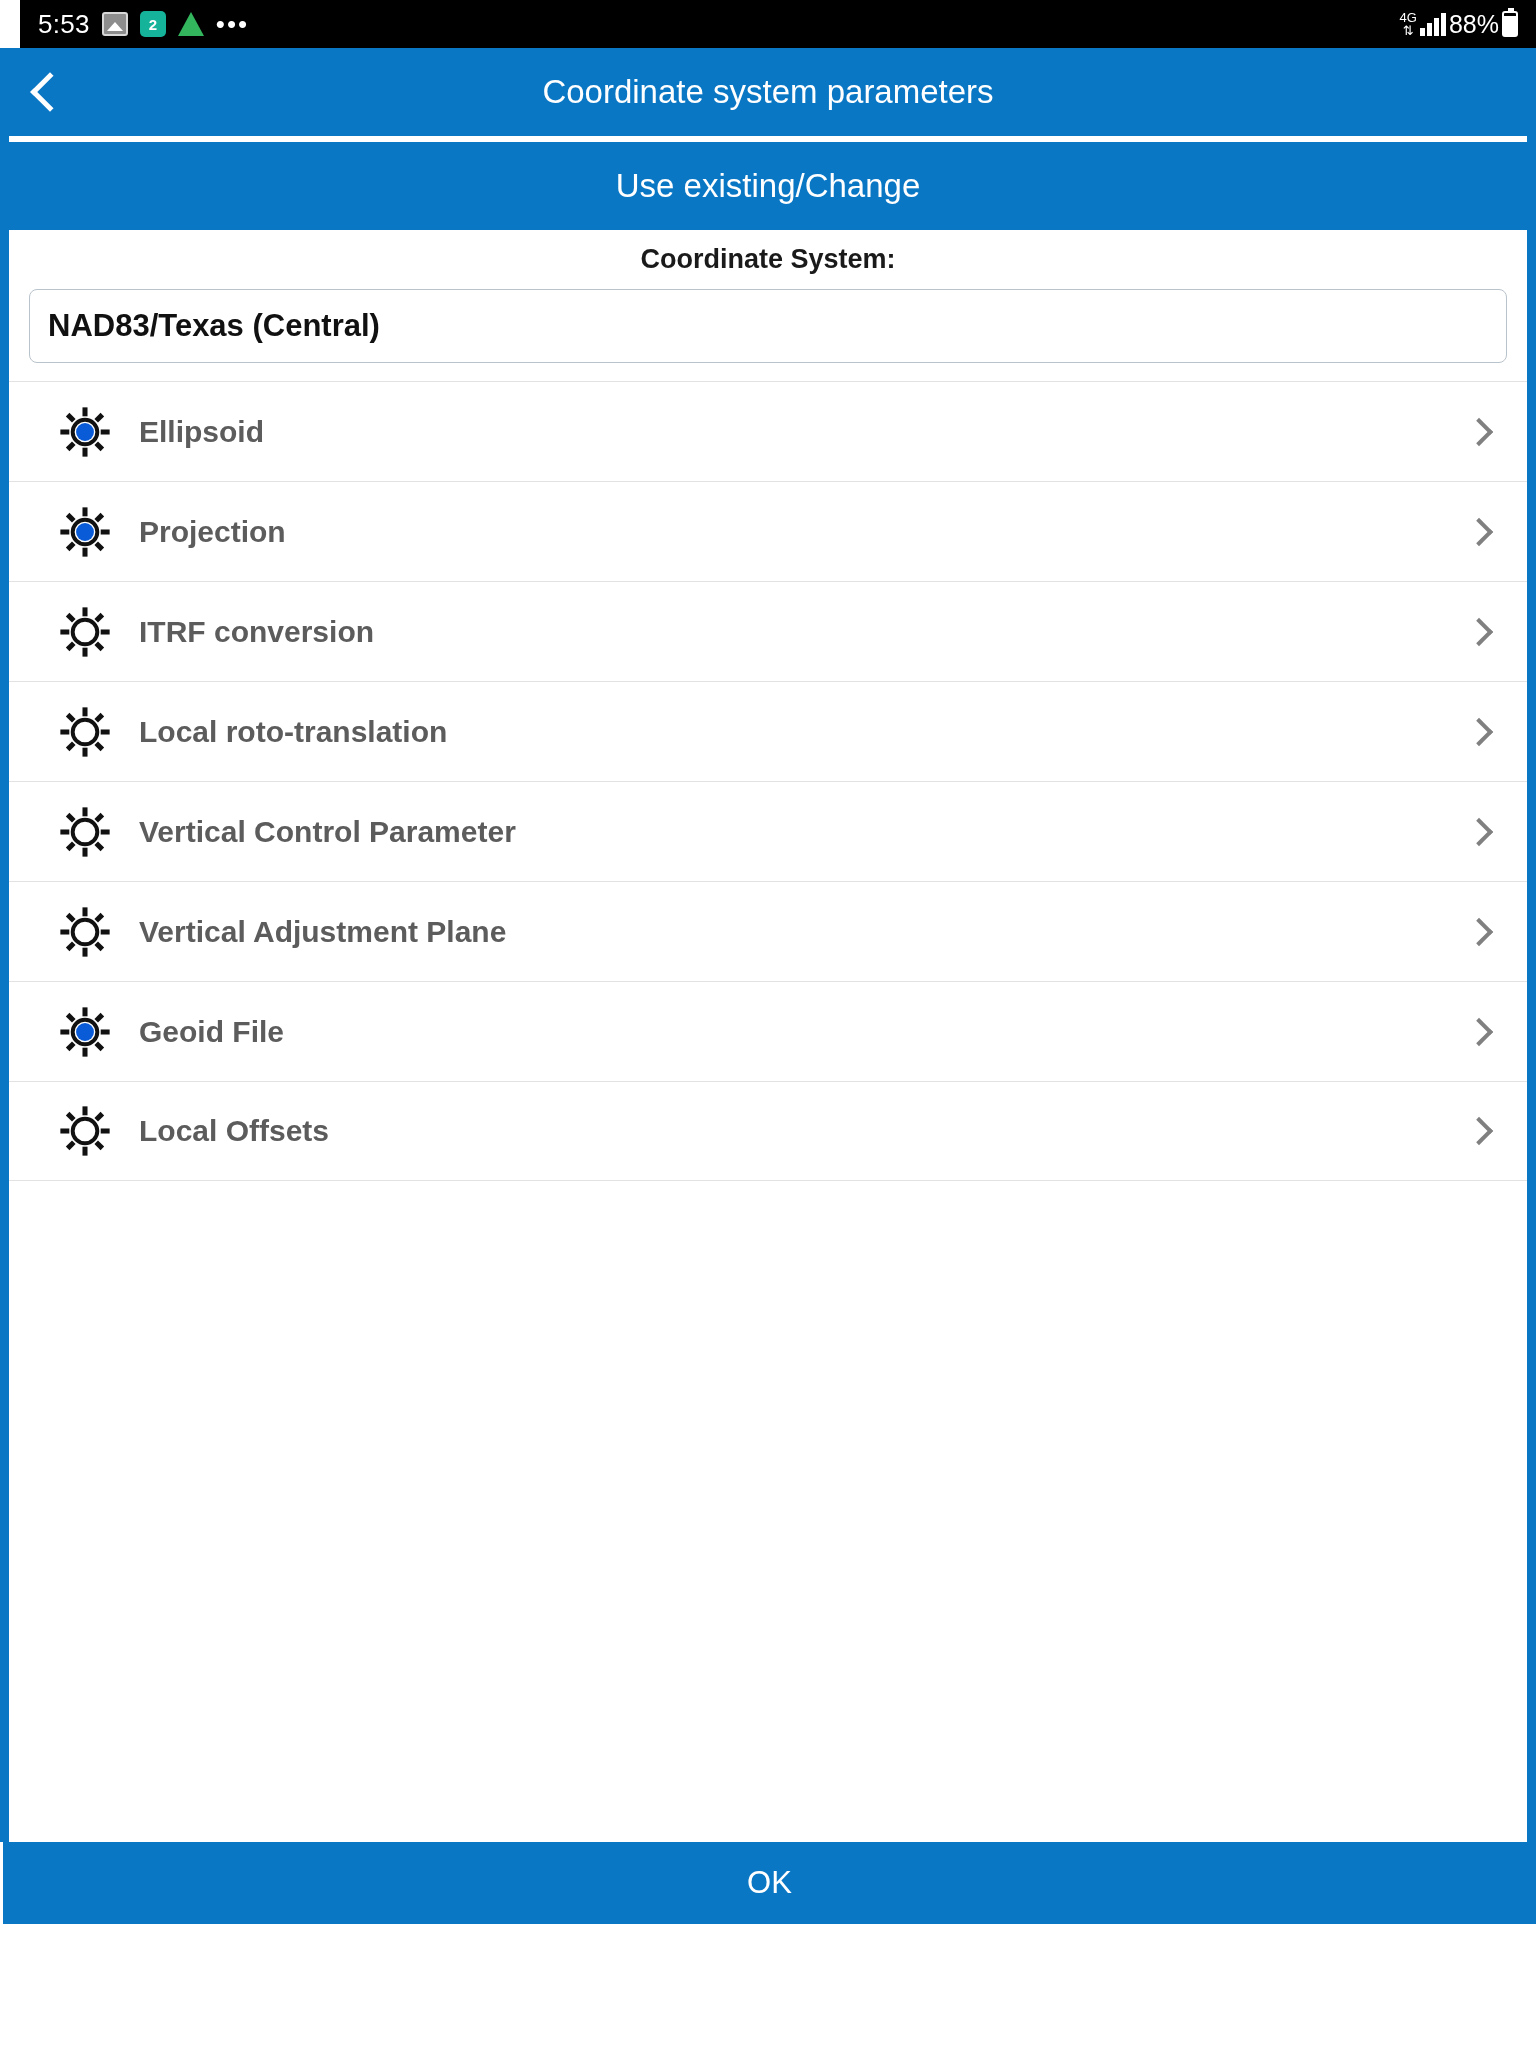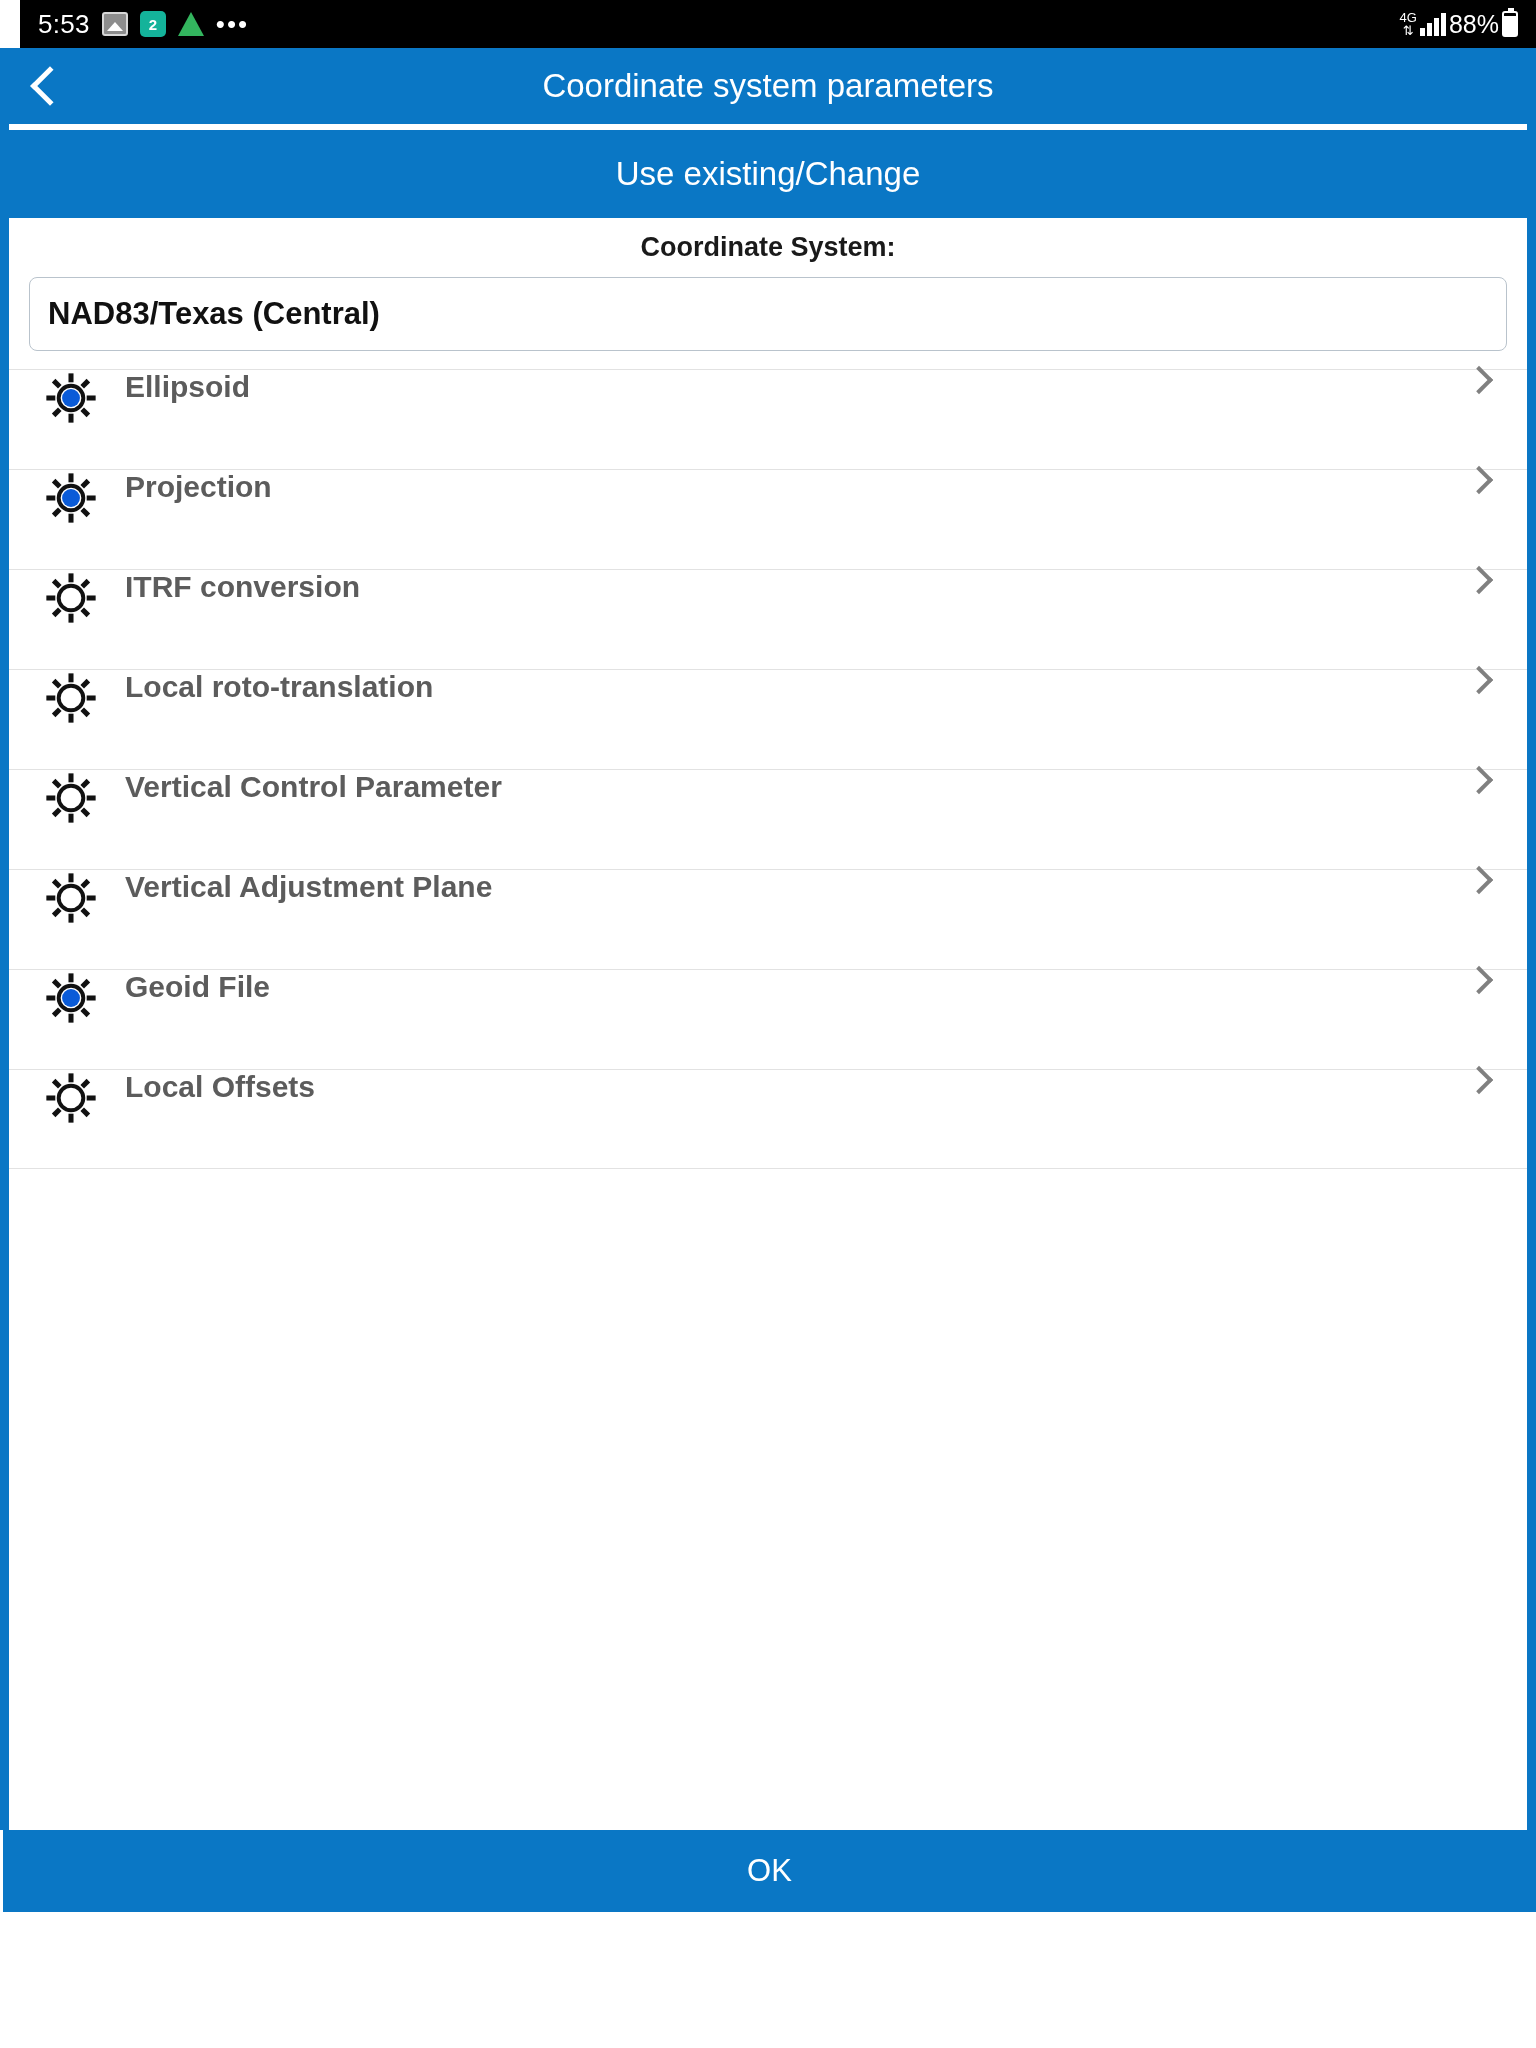--- a/index.html
+++ b/index.html
@@ -58,21 +58,21 @@
   .ic-batt {
     width: 16px; height: 26px; border: 2px solid #ffffff; border-radius: 3px;
     position: relative; background: linear-gradient(to top, #ffffff 88%, #000000 88%);
   }
   .ic-batt::before {
     content: ""; position: absolute; top: -5px; left: 4px; width: 6px; height: 3px; background: #ffffff;
   }
 
   
   .title-bar {
-    height: 76px;
+    height: 88px;
     background: #0a77c5;
     display: flex;
     align-items: center;
     position: relative;
   }
   .back-btn {
     width: 90px; height: 88px; display: flex; align-items: center; justify-content: center;
     cursor: pointer;
   }
   .back-chev {
@@ -113,23 +113,23 @@
     border: 1px solid #b9c3cc; border-radius: 8px; height: 74px;
     display: flex; align-items: center; padding: 0 18px;
     font-size: 31px; font-weight: bold; color: #111111;
     background: #ffffff;
   }
 
   
   .list { background: #ffffff; }
   .row {
     height: 100px;
-    display: flex; 
+    display: flex; align-items: center;
     border-top: 1px solid #e2e2e2;
-    padding: 0 22px 0 34px;
+    padding: 0 22px 0 48px;
     cursor: pointer;
     background: #ffffff;
   }
   .row:last-child { border-bottom: 1px solid #e2e2e2; }
   .gear { width: 56px; height: 56px; flex: 0 0 56px; }
   .row-label {
     margin-left: 26px;
     font-size: 30px;
     font-weight: bold;
     color: #5c5c5c;

